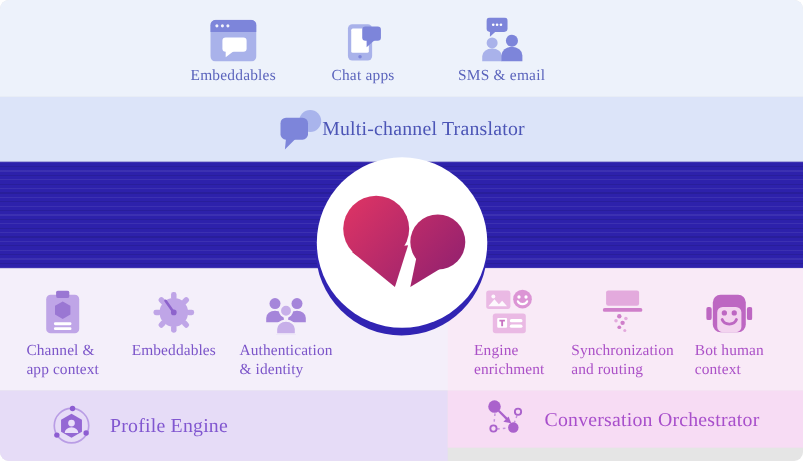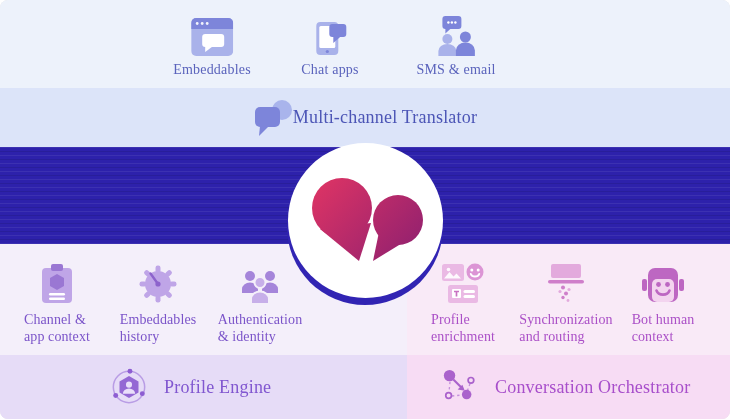--- a/index.html
+++ b/index.html
@@ -31,22 +31,22 @@
   .section-left  { position:absolute; top:244px; left:0; right:0; height:111px; background:#f4effa; }
   .section-right { position:absolute; top:244px; left:407px; right:0; height:111px; background:#f9eaf7; border-top-left-radius:20px; }
   .feature-item { position:absolute; top:258px; width:150px; transform:translateX(-50%);
     display:flex; flex-direction:column; align-items:center; z-index:1; }
   .feature-item .icon-box { height:46px; display:flex; align-items:flex-end; justify-content:center; }
   .feature-label { margin-top:7px; text-align:left; font-size:14px; font-weight:500; line-height:1.22; letter-spacing:.1px; }
   .feature-label.purple { color:#7b54c9; }
   .feature-label.pink   { color:#ab50c7; }
   
   .bar-left { position:absolute; top:355px; left:0; width:407px; height:64px; background:#e6dcf7;
-    display:flex; align-items:center; gap:16px; padding-left:110px; }
-  .bar-right { position:absolute; top:355px; left:407px; right:0; height:64px; background:#f7dcf4;
+    display:flex; align-items:center; gap:16px; padding-left:46px; }
+  .bar-right { position:absolute; top:355px; left:407px; right:0; height:52px; background:#f7dcf4;
     display:flex; align-items:center; gap:16px; padding-left:34px; }
   .bar-title-left  { font-size:18px; font-weight:500; color:#8157d0; letter-spacing:.2px; }
   .bar-title-right { font-size:18px; font-weight:500; color:#a84fcb; letter-spacing:.2px; }
   
   .circle-back { position:absolute; left:287px; top:149px; width:156px; height:156px; border-radius:50%; background:#3124b3; z-index:2; }
   .circle-white { position:absolute; left:288px; top:143px; width:155px; height:155px; border-radius:50%; background:#ffffff; z-index:3; }
   .logo-svg { position:absolute; left:305px; top:177px; z-index:4; }
 </style>
 </head>
 <body>
@@ -149,21 +149,20 @@
             <rect x="17.5" y="1.5" width="5" height="7" rx="2.2" transform="rotate(270 20 20)"></rect>
             <rect x="17.5" y="1.5" width="5" height="7" rx="2.2" transform="rotate(315 20 20)"></rect>
           </g>
         </g>
         <path d="M20 20 L12.5 9.5" stroke="#8d63cc" stroke-width="2.4" stroke-linecap="round"></path>
         <circle cx="20" cy="20" r="2.6" fill="#8d63cc"></circle>
       </svg>
     </div>
     <div class="feature-label purple">
       <div>Embeddables</div>
-      <div>history</div>
     </div>
   </div>
 
   <div class="feature-item" style="left:260px">
     <div class="icon-box">
       <svg width="40" height="38" viewBox="0 0 40 38">
         <circle cx="10" cy="10" r="5" fill="#a585da"></circle>
         <path d="M2 27 v-4 a8 6.5 0 0 1 16 0 v4 Z" fill="#a585da"></path>
         <circle cx="30" cy="10" r="5" fill="#a585da"></circle>
         <path d="M22 27 v-4 a8 6.5 0 0 1 16 0 v4 Z" fill="#a585da"></path>
@@ -188,21 +187,21 @@
         <circle cx="38.2" cy="8" r="1.5" fill="#fff"></circle>
         <path d="M30.8 12 a4.4 3.6 0 0 0 8.4 0" stroke="#fff" stroke-width="2" fill="none" stroke-linecap="round"></path>
         <rect x="8" y="23" width="30" height="18" rx="2.5" fill="#eab9e4"></rect>
         <rect x="12" y="27" width="9" height="9" rx="1" fill="#ffffff"></rect>
         <path d="M14 29.5 h5 M16.5 29.5 v5" stroke="#c873c2" stroke-width="1.7"></path>
         <rect x="23.5" y="28" width="11.5" height="3" rx="1.5" fill="#ffffff"></rect>
         <rect x="23.5" y="33" width="11.5" height="3" rx="1.5" fill="#ffffff"></rect>
       </svg>
     </div>
     <div class="feature-label pink">
-      <div>Profile</div>
+      <div>Engine</div>
       <div>enrichment</div>
     </div>
   </div>
 
   <div class="feature-item" style="left:566px">
     <div class="icon-box">
       <svg width="44" height="42" viewBox="0 0 44 42">
         <rect x="7" y="2" width="30" height="14" rx="2" fill="#e3aadd"></rect>
         <rect x="4" y="18" width="36" height="3.5" rx="1.75" fill="#cf7fca"></rect>
         <circle cx="19" cy="25.5" r="2" fill="#cf7fca"></circle>

